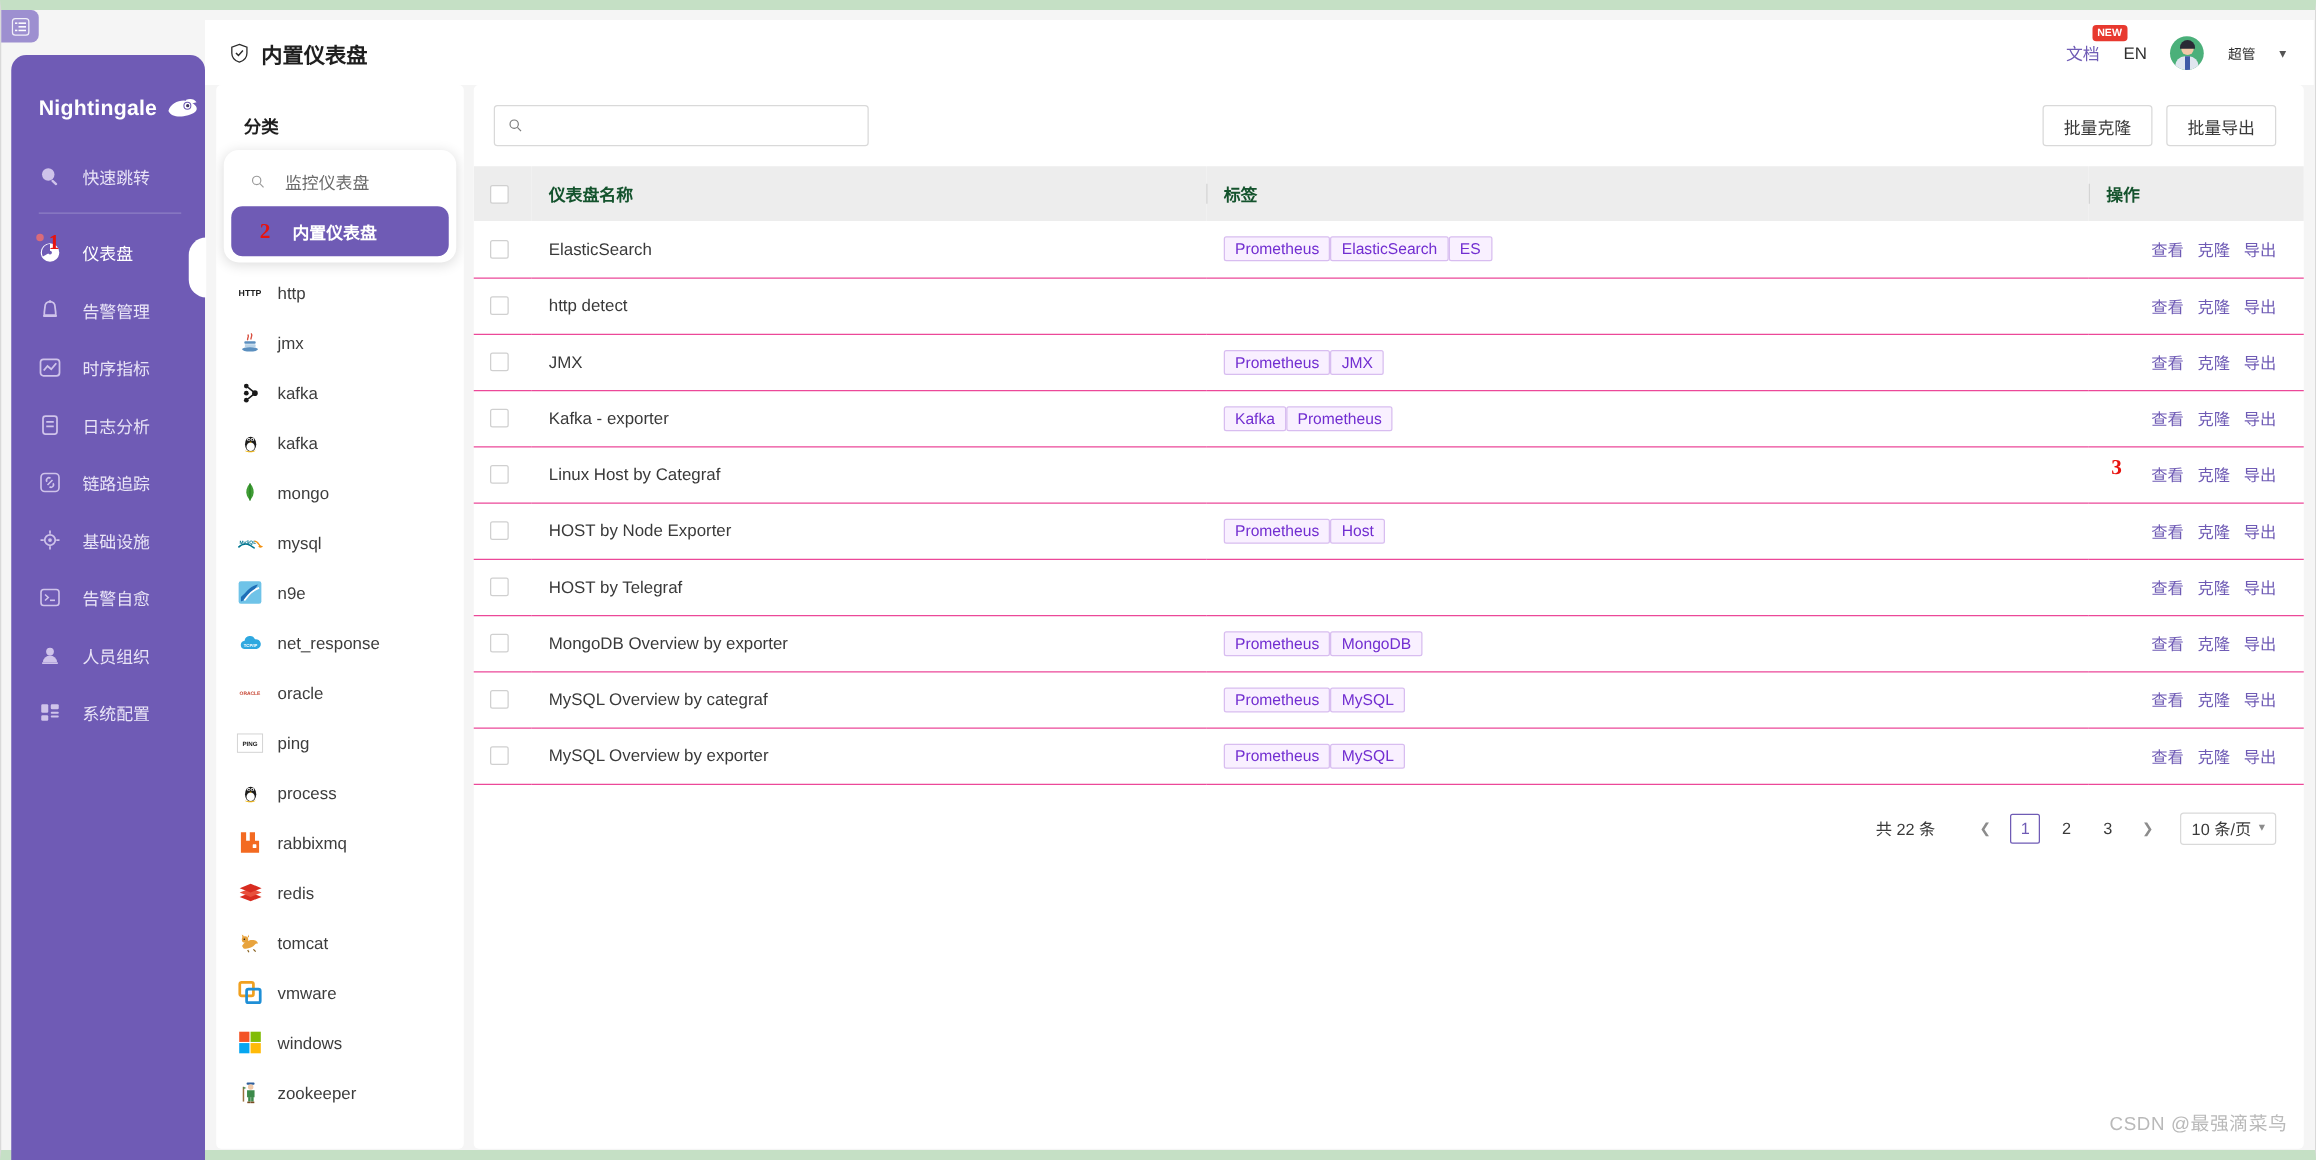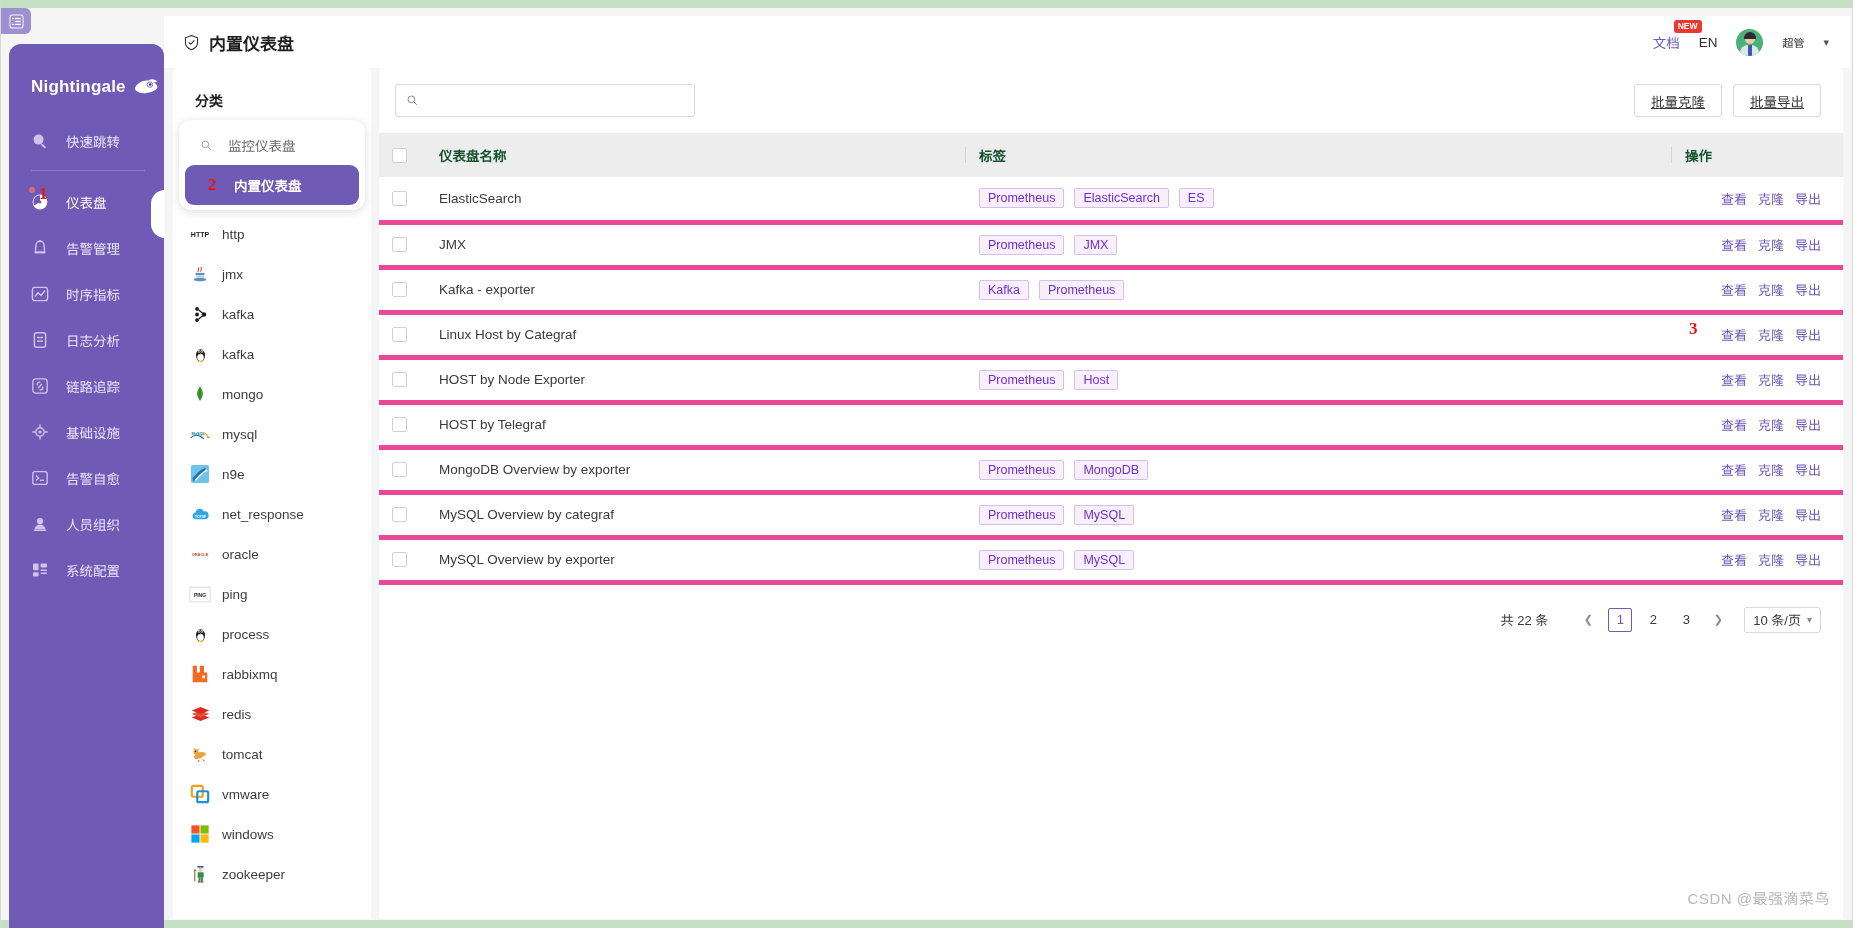--- a/index.html
+++ b/index.html
@@ -208,61 +208,60 @@
     background: transparent;
   }
   .tb-actions { margin-left: auto; display: flex; gap: 11px; }
   .btn {
     height: 33px; padding: 0 16px;
     border: 1px solid #d9d9d9; border-radius: 3px;
     background: #fff; cursor: pointer;
     font-size: 13.5px; color: #3a3a3a;
     display: flex; align-items: center;
     font-family: "Liberation Sans", sans-serif;
-    text-decoration: underline;
   }
 
   
   table.dash { width: 100%; border-collapse: collapse; table-layout: fixed; }
   table.dash th {
     background: #ededed;
     height: 44px;
     font-size: 13.5px; font-weight: bold; color: #14532d;
     text-align: left; padding: 0;
     position: relative;
   }
   table.dash th .thinner { padding-left: 14px; }
   table.dash th.sep .thinner::before {
     content: ""; position: absolute; left: 0; top: 14px;
     width: 1px; height: 16px; background: #d4d4d4;
   }
   table.dash td {
     height: 45px;
-    border-bottom: 5px solid #ec4899;
+    border-bottom: 1px solid #ec4899;
     font-size: 13.5px; color: #3a3a3a;
     padding: 0;
   }
   .col-chk { width: 46px; }
   .col-name { width: 540px; }
   .col-tags { width: auto; }
   .col-ops { width: 172px; }
   .chk {
     width: 15px; height: 15px;
     border: 1px solid #d0d0d0; border-radius: 2px;
     background: #fff; display: inline-block;
     cursor: pointer; vertical-align: middle;
   }
   .cell-pad-chk { padding-left: 13px; }
   .cell-pad-name { padding-left: 14px; }
   .tag {
     display: inline-block;
     border: 1px solid #d8bdf0; background: #f9f0ff;
     color: #722ed1; border-radius: 2px;
     font-size: 12.5px; padding: 2px 8px;
-    margin-right: 10px; cursor: pointer;
+    cursor: pointer;
   }
   .ops { display: flex; gap: 11px; justify-content: flex-end; padding-right: 22px; position: relative; }
   .ops a { color: #6f5bb5; font-size: 13px; text-decoration: none; cursor: pointer; }
   .red-mark-3 {
     position: absolute; left: 18px; top: -6px;
     color: #e8130f; font-size: 17px; font-weight: bold;
     font-family: "Liberation Serif", serif;
   }
 
   
@@ -755,20 +754,38 @@
                 <a>克隆</a>
                 <a>导出</a>
               </div>
             </td>
           </tr>
           <tr>
             <td>
               <div class="cell-pad-chk"><span class="chk"></span></div>
             </td>
             <td>
+              <div class="cell-pad-name">http detect</div>
+            </td>
+            <td>
+              <div class="cell-pad-name"></div>
+            </td>
+            <td>
+              <div class="ops">
+                <a>查看</a>
+                <a>克隆</a>
+                <a>导出</a>
+              </div>
+            </td>
+          </tr>
+          <tr>
+            <td>
+              <div class="cell-pad-chk"><span class="chk"></span></div>
+            </td>
+            <td>
               <div class="cell-pad-name">JMX</div>
             </td>
             <td>
               <div class="cell-pad-name"><span class="tag">Prometheus</span><span class="tag">JMX</span></div>
             </td>
             <td>
               <div class="ops">
                 <a>查看</a>
                 <a>克隆</a>
                 <a>导出</a>

